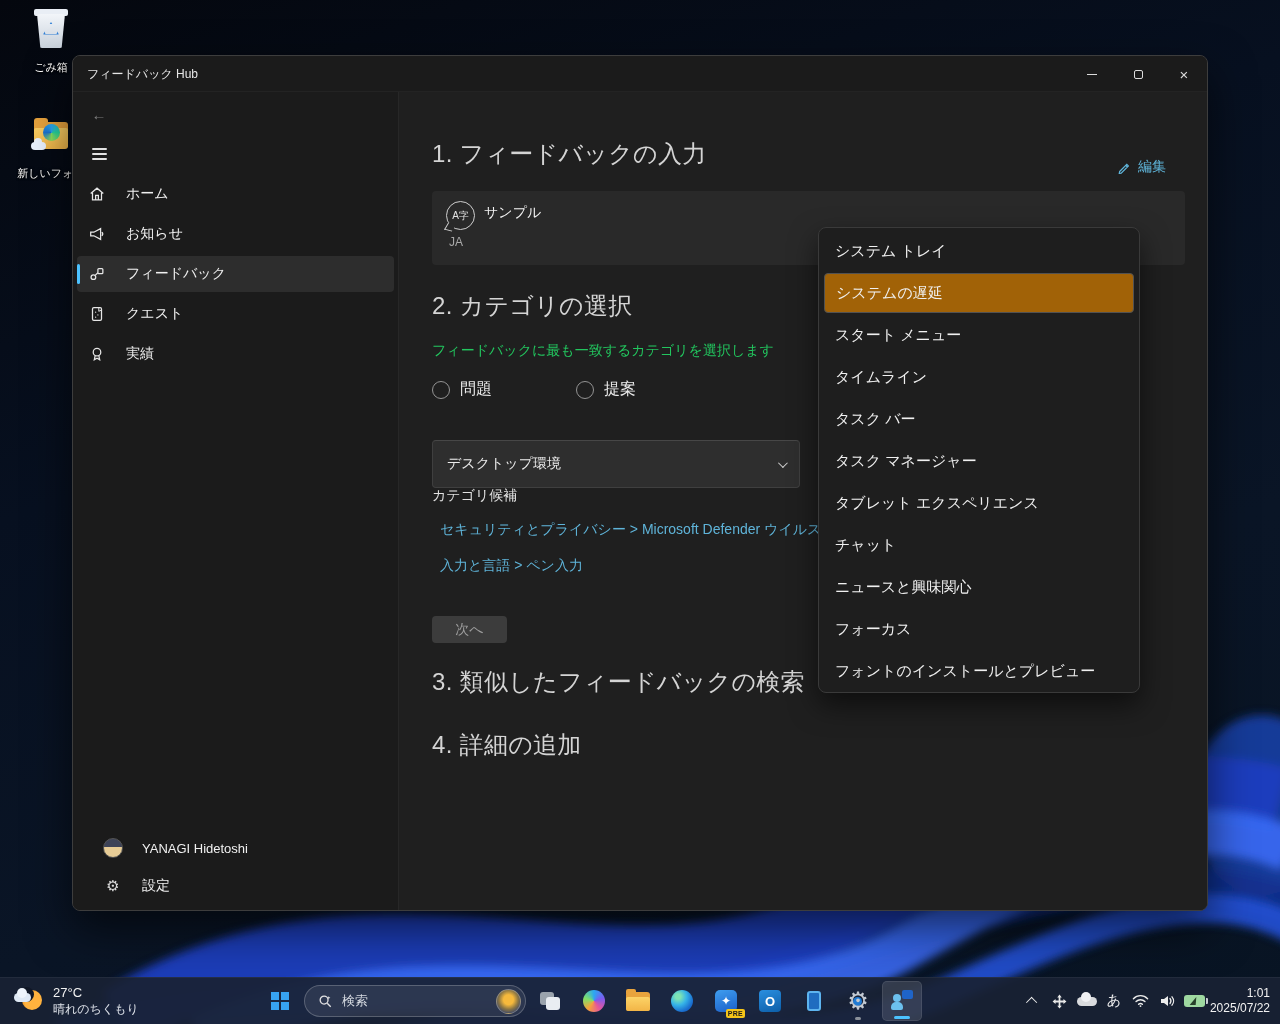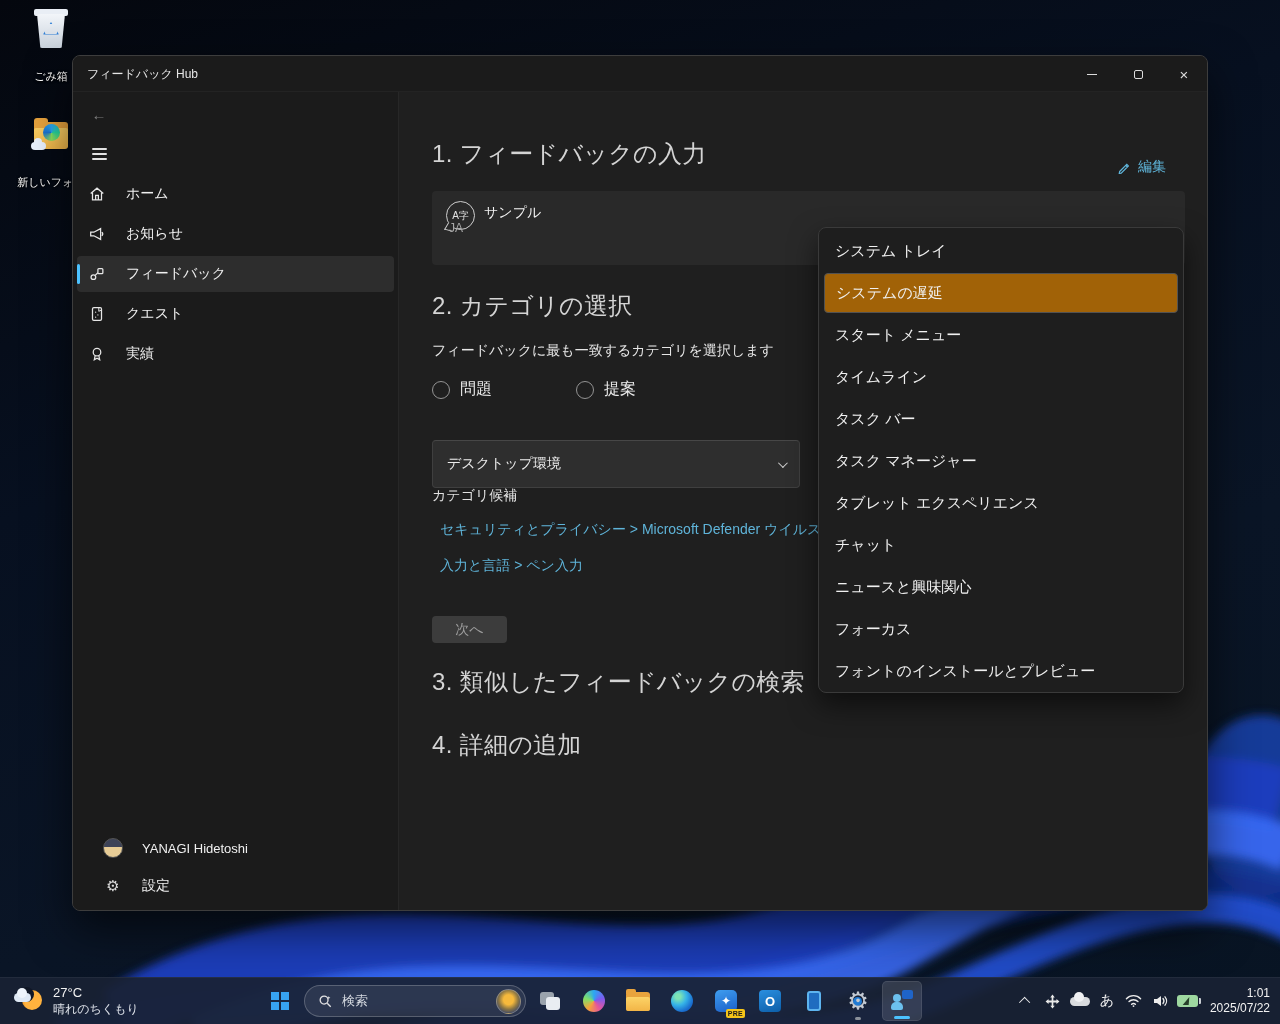--- a/index.html
+++ b/index.html
@@ -3,21 +3,21 @@
 <meta charset="utf-8">
 <style>
   html,body{margin:0;padding:0;background:#000;}
   *{box-sizing:border-box;font-family:"Liberation Sans","DejaVu Sans",sans-serif;}
   .screen{position:relative;width:1280px;height:1024px;overflow:hidden;
     background:linear-gradient(160deg,#04070e 0%,#071020 35%,#0a1526 65%,#081423 100%);}
   .wallpaper-svg{position:absolute;left:0;top:0;z-index:0;}
 
   
   .dicon{position:absolute;width:70px;text-align:center;z-index:1;cursor:default;}
-  .dicon .dlabel{display:block;margin-top:19px;font-size:11px;color:#fff;text-shadow:0 1px 2px #000,0 0 3px #000;white-space:nowrap;overflow:hidden;}
+  .dicon .dlabel{display:block;margin-top:10px;font-size:11px;color:#fff;text-shadow:0 1px 2px #000,0 0 3px #000;white-space:nowrap;overflow:hidden;}
   .bin-art{position:relative;width:40px;height:44px;margin:0 auto;}
   .bin-body{position:absolute;left:6px;top:8px;width:28px;height:34px;background:linear-gradient(180deg,#f2f5f9,#c9d2dc);border-radius:3px 3px 5px 5px;clip-path:polygon(0 0,100% 0,88% 100%,12% 100%);}
   .bin-lid{position:absolute;left:3px;top:3px;width:34px;height:7px;background:#e9eef5;border-radius:2px;}
   .bin-glyph{position:absolute;left:12px;top:16px;width:16px;height:14px;border:2.5px solid #2f7fd6;border-radius:3px;clip-path:polygon(50% 0,100% 90%,0 90%);}
   .folder-art{position:relative;width:44px;height:40px;margin:0 auto;}
   .folder-back{position:absolute;left:5px;top:6px;width:34px;height:26px;background:#e8a33d;border-radius:3px;}
   .folder-tab{position:absolute;left:5px;top:2px;width:14px;height:8px;background:#e8a33d;border-radius:3px 3px 0 0;}
   .folder-front{position:absolute;left:5px;top:12px;width:34px;height:21px;background:linear-gradient(180deg,#fbcf63,#f3b84a);border-radius:2px 2px 3px 3px;}
   .folder-disc{position:absolute;left:14px;top:8px;width:17px;height:17px;border-radius:50%;background:conic-gradient(#2ba7f2,#27d89c,#8ee35a,#1b73d3,#2ba7f2);}
   .folder-cloud{position:absolute;left:2px;top:26px;width:15px;height:8px;background:#eaf3ff;border-radius:8px;}
@@ -58,33 +58,33 @@
   .gear-glyph{font-family:"DejaVu Sans",sans-serif;font-size:15px;color:#d8d8d8;line-height:1;}
 
   
   .content{position:relative;flex:1;background:#1f1f1f;border-left:1px solid rgba(255,255,255,.04);}
   .h-sec{position:absolute;font-size:24px;font-weight:400;color:#d4d4d4;letter-spacing:.3px;white-space:nowrap;}
   .edit-btn{position:absolute;right:41px;top:66px;display:flex;align-items:center;gap:7px;color:#5fb4d9;font-size:14px;}
   .sample-box{position:absolute;left:33px;top:99px;width:753px;height:74px;background:#292929;border-radius:4px;}
   .trans-icon{position:absolute;left:14px;top:10px;width:29px;height:29px;border:1.6px solid #cfcfcf;border-radius:50%;color:#e2e2e2;font-size:10px;display:flex;align-items:center;justify-content:center;}
   .trans-icon::after{content:"";position:absolute;left:-1px;bottom:-2px;width:7px;height:7px;background:#292929;border-left:1.6px solid #cfcfcf;border-bottom:1.6px solid #cfcfcf;transform:rotate(15deg) skew(-15deg);}
   .sample-title{position:absolute;left:52px;top:13px;font-size:14px;color:#f2f2f2;}
-  .sample-lang{position:absolute;left:17px;top:30px;font-size:12px;color:#a9a9a9;}
-  .subtitle{position:absolute;left:33px;top:250px;font-size:14px;color:#e5e5e5;white-space:nowrap;}
+  .sample-lang{position:absolute;left:17px;top:44px;font-size:12px;color:#a9a9a9;}
+  .subtitle{position:absolute;left:33px;top:250px;font-size:14px;color:#22c55e;white-space:nowrap;}
   .radio-group{position:absolute;top:287px;display:flex;align-items:center;gap:10px;color:#eaeaea;font-size:16px;}
   .radio{width:18px;height:18px;border:1.6px solid #939393;border-radius:50%;background:transparent;flex:none;}
   .select{position:absolute;left:33px;top:348px;width:368px;height:48px;background:#2e2e2e;border:1px solid #3f3f3f;border-top-color:#474747;border-radius:4px;display:flex;align-items:center;padding:0 14px;color:#ececec;font-size:14px;}
   .select .chev{margin-left:auto;width:7px;height:7px;border-right:1.4px solid #cfcfcf;border-bottom:1.4px solid #cfcfcf;transform:rotate(45deg) translateY(-2px);}
   .cand-label{position:absolute;left:33px;top:395px;font-size:14px;color:#e2e2e2;}
   .cand-link{position:absolute;left:41px;font-size:14px;color:#5fb4d9;white-space:nowrap;}
   .link1{top:429px;} .link2{top:465px;}
   .next-btn{position:absolute;left:33px;top:524px;width:75px;height:27px;background:#3c3c3c;border-radius:4px;color:#9d9d9d;font-size:14px;display:flex;align-items:center;justify-content:center;}
 
   
-  .cat-menu{position:absolute;left:745px;top:171px;width:366px;height:466px;z-index:5;background:#1e1e1e;border:1px solid #3a3a3a;border-radius:8px;box-shadow:0 12px 28px rgba(0,0,0,.55);padding:2px 0;}
+  .cat-menu{position:absolute;left:745px;top:171px;width:322px;height:466px;z-index:5;background:#1e1e1e;border:1px solid #3a3a3a;border-radius:8px;box-shadow:0 12px 28px rgba(0,0,0,.55);padding:2px 0;}
   .mi{height:42px;display:flex;align-items:center;padding-left:16px;font-size:15px;color:#f0f0f0;white-space:nowrap;}
   .mi.hl{background:#a16207;border:1px solid #525252;border-radius:4px;margin:0 5px;padding-left:11px;height:40px;margin-top:1px;margin-bottom:1px;}
 
   
   .taskbar{position:absolute;left:0;bottom:0;width:1280px;height:47px;z-index:6;background:rgba(25,33,52,.93);border-top:1px solid rgba(255,255,255,.05);}
   .weather{position:absolute;left:4px;top:0;height:100%;display:flex;align-items:center;gap:9px;padding:0 10px;}
   .wx-art{position:relative;width:30px;height:28px;}
   .wx-moon{position:absolute;right:2px;top:3px;width:20px;height:20px;border-radius:50%;background:radial-gradient(circle at 65% 60%,#ffb23e 55%,#e08a1e 80%);}
   .wx-moon::before{content:"";position:absolute;left:-3px;top:-3px;width:15px;height:15px;border-radius:50%;background:#101726;}
   .wx-cloud{position:absolute;left:0;top:6px;width:17px;height:9px;background:#dfe9f5;border-radius:8px;}
@@ -123,21 +123,21 @@
 
   .tray{position:absolute;right:0;top:0;height:100%;display:flex;align-items:center;gap:3px;padding-right:10px;}
   .tray-ic{width:24px;height:28px;display:flex;align-items:center;justify-content:center;color:#ececec;}
   .chev-up{width:8px;height:8px;border-left:1.6px solid #ececec;border-top:1.6px solid #ececec;transform:rotate(45deg) translateY(2px);}
   .cloud-ic{position:relative;width:20px;height:9px;background:#d9dbde;border-radius:8px;}
   .cloud-ic::before{content:"";position:absolute;left:4px;top:-5px;width:10px;height:10px;background:#f0f1f3;border-radius:50%;}
   .ime{font-size:14px;color:#f2f2f2;}
   .battery{position:relative;width:21px;height:12px;border-radius:3px;background:#9ed8a0;}
   .battery::after{content:"";position:absolute;right:-3px;top:3px;width:2px;height:6px;background:#c8cdd3;border-radius:0 1px 1px 0;}
   .battery .bolt{position:absolute;left:7px;top:2px;width:0;height:0;border-left:4px solid transparent;border-right:2px solid transparent;border-bottom:8px solid #27402a;transform:skewX(-18deg);}
-  .clock{margin-left:7px;text-align:right;font-size:12px;color:#f2f2f2;line-height:15px;white-space:nowrap;}
+  .clock{text-align:right;font-size:12px;color:#f2f2f2;line-height:15px;white-space:nowrap;}
 </style>
 </head>
 <body>
 
 <div class="screen">
 
   <svg class="wallpaper-svg" width="1280" height="1024">
     <defs>
         <filter id="soft" x="-20%" y="-20%" width="140%" height="140%">
           <feGaussianBlur stdDeviation="5"></feGaussianBlur>

